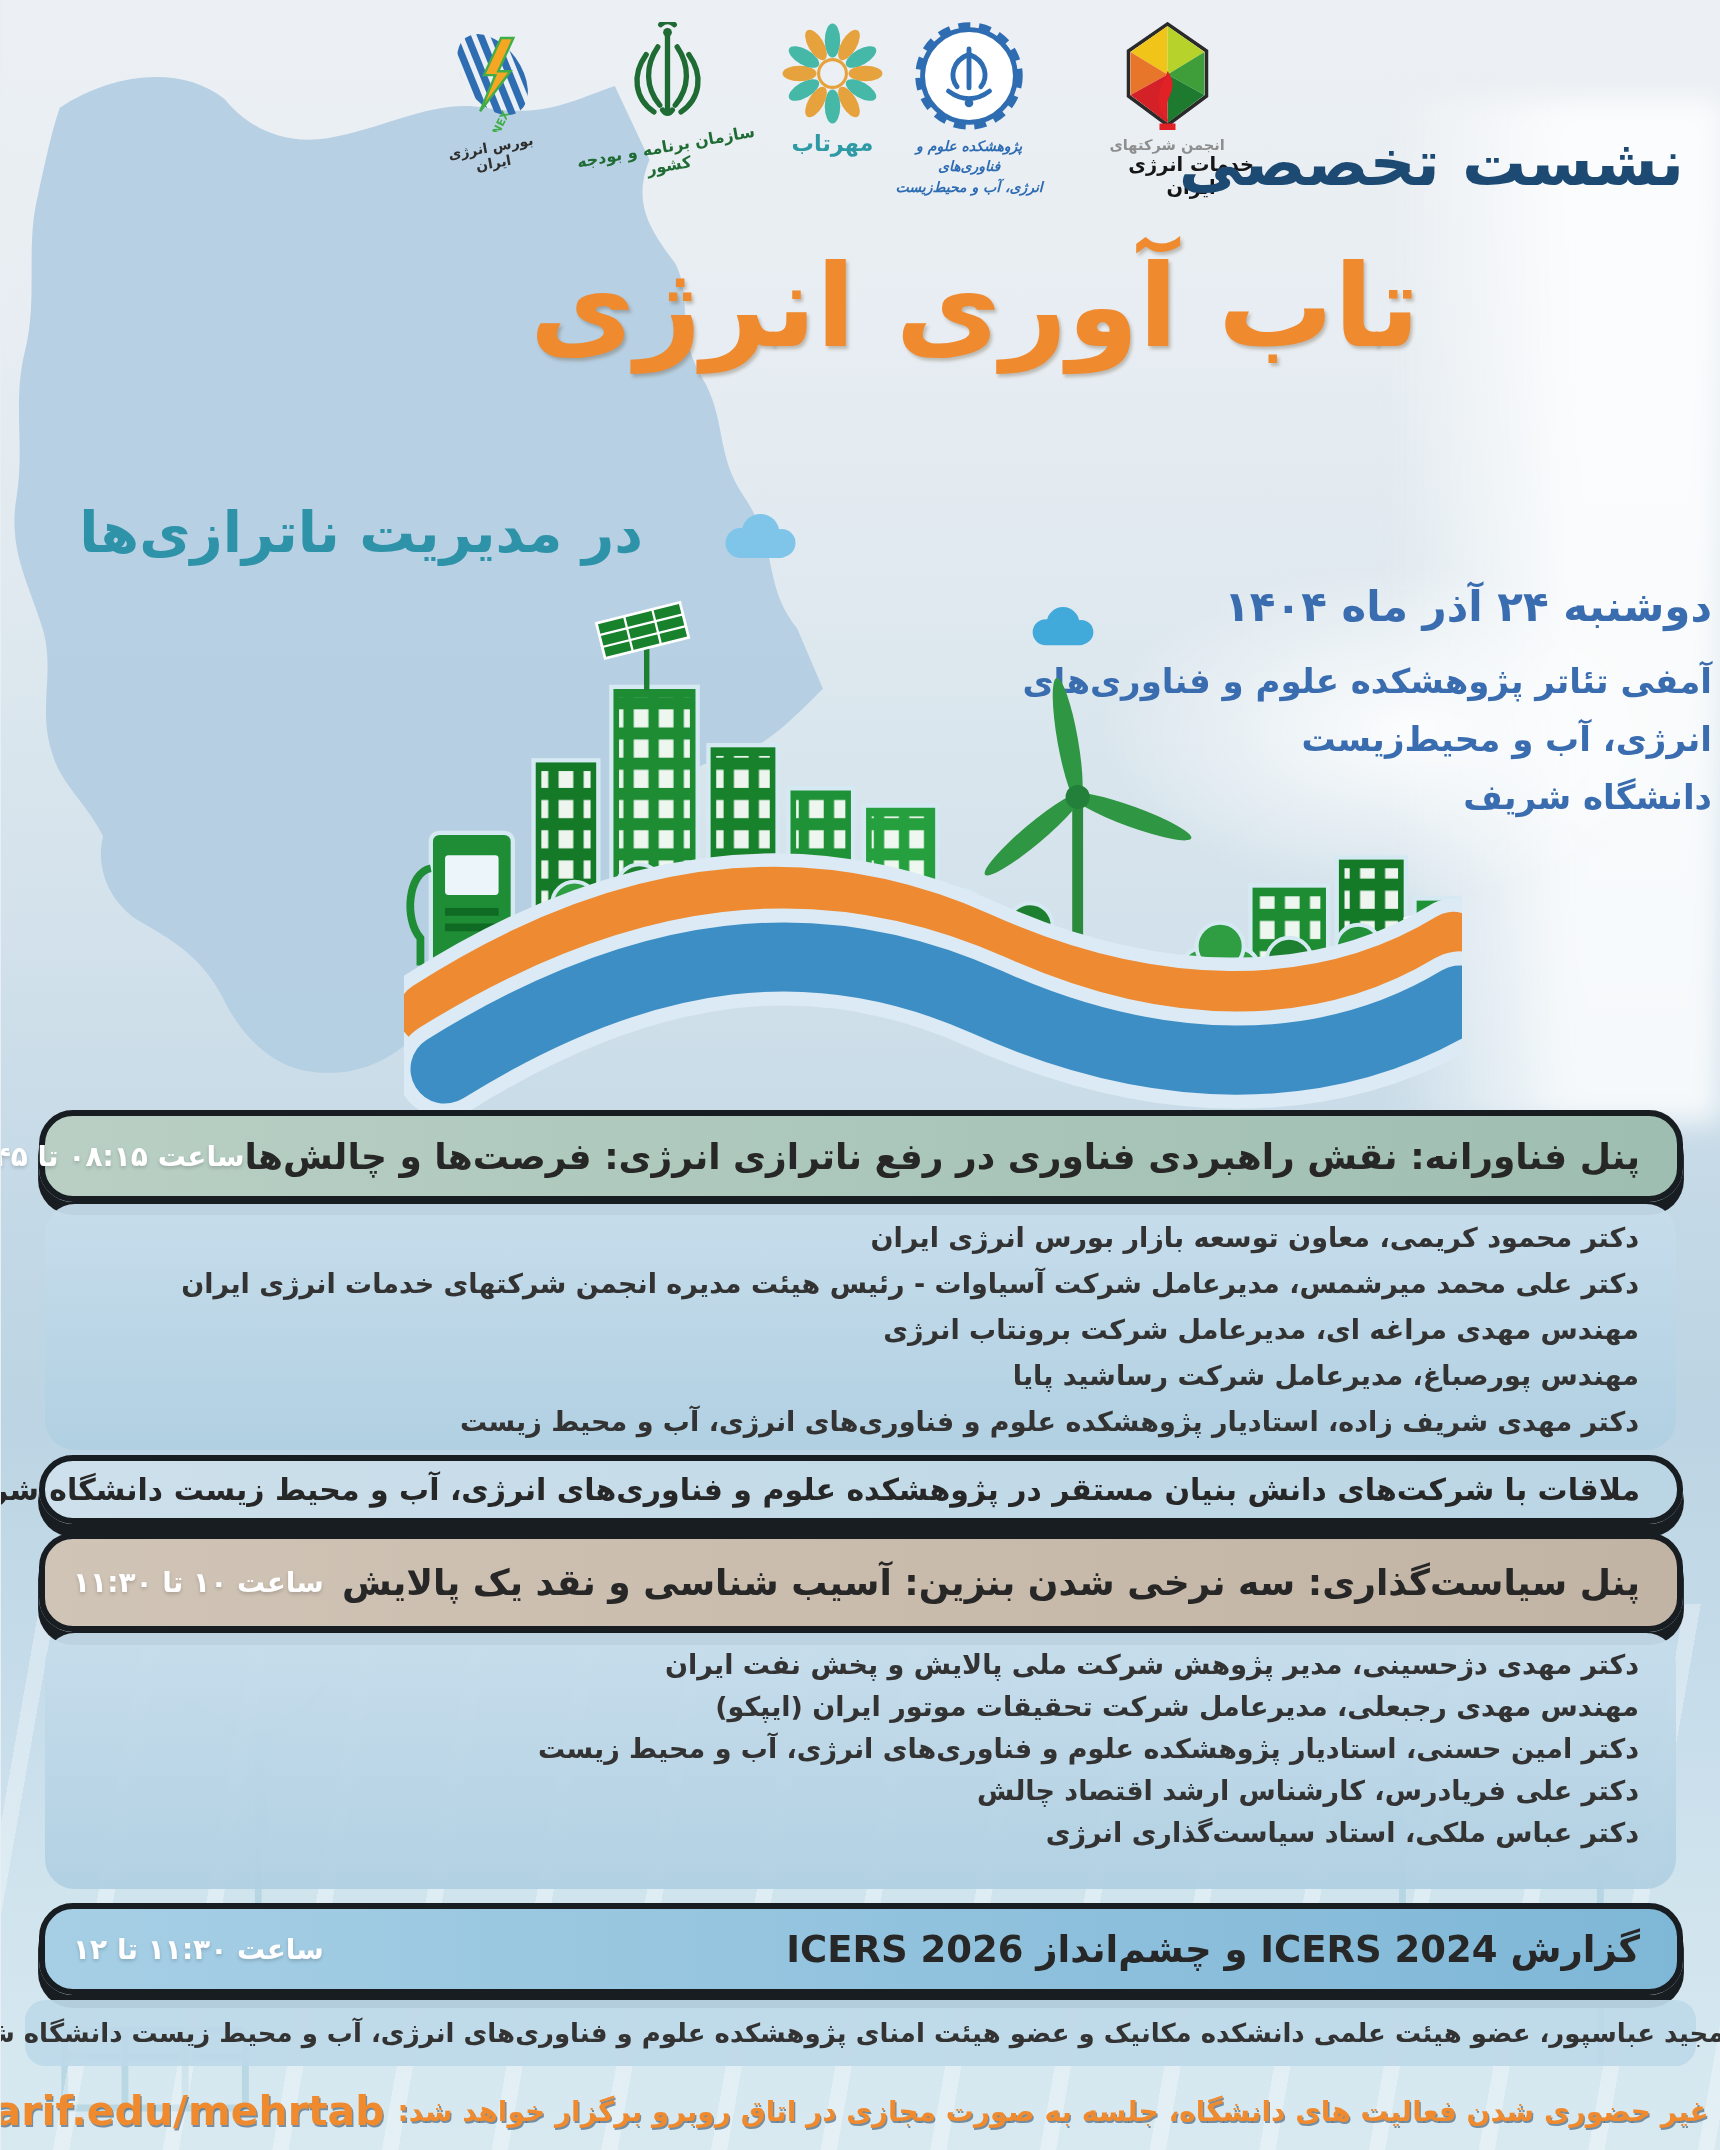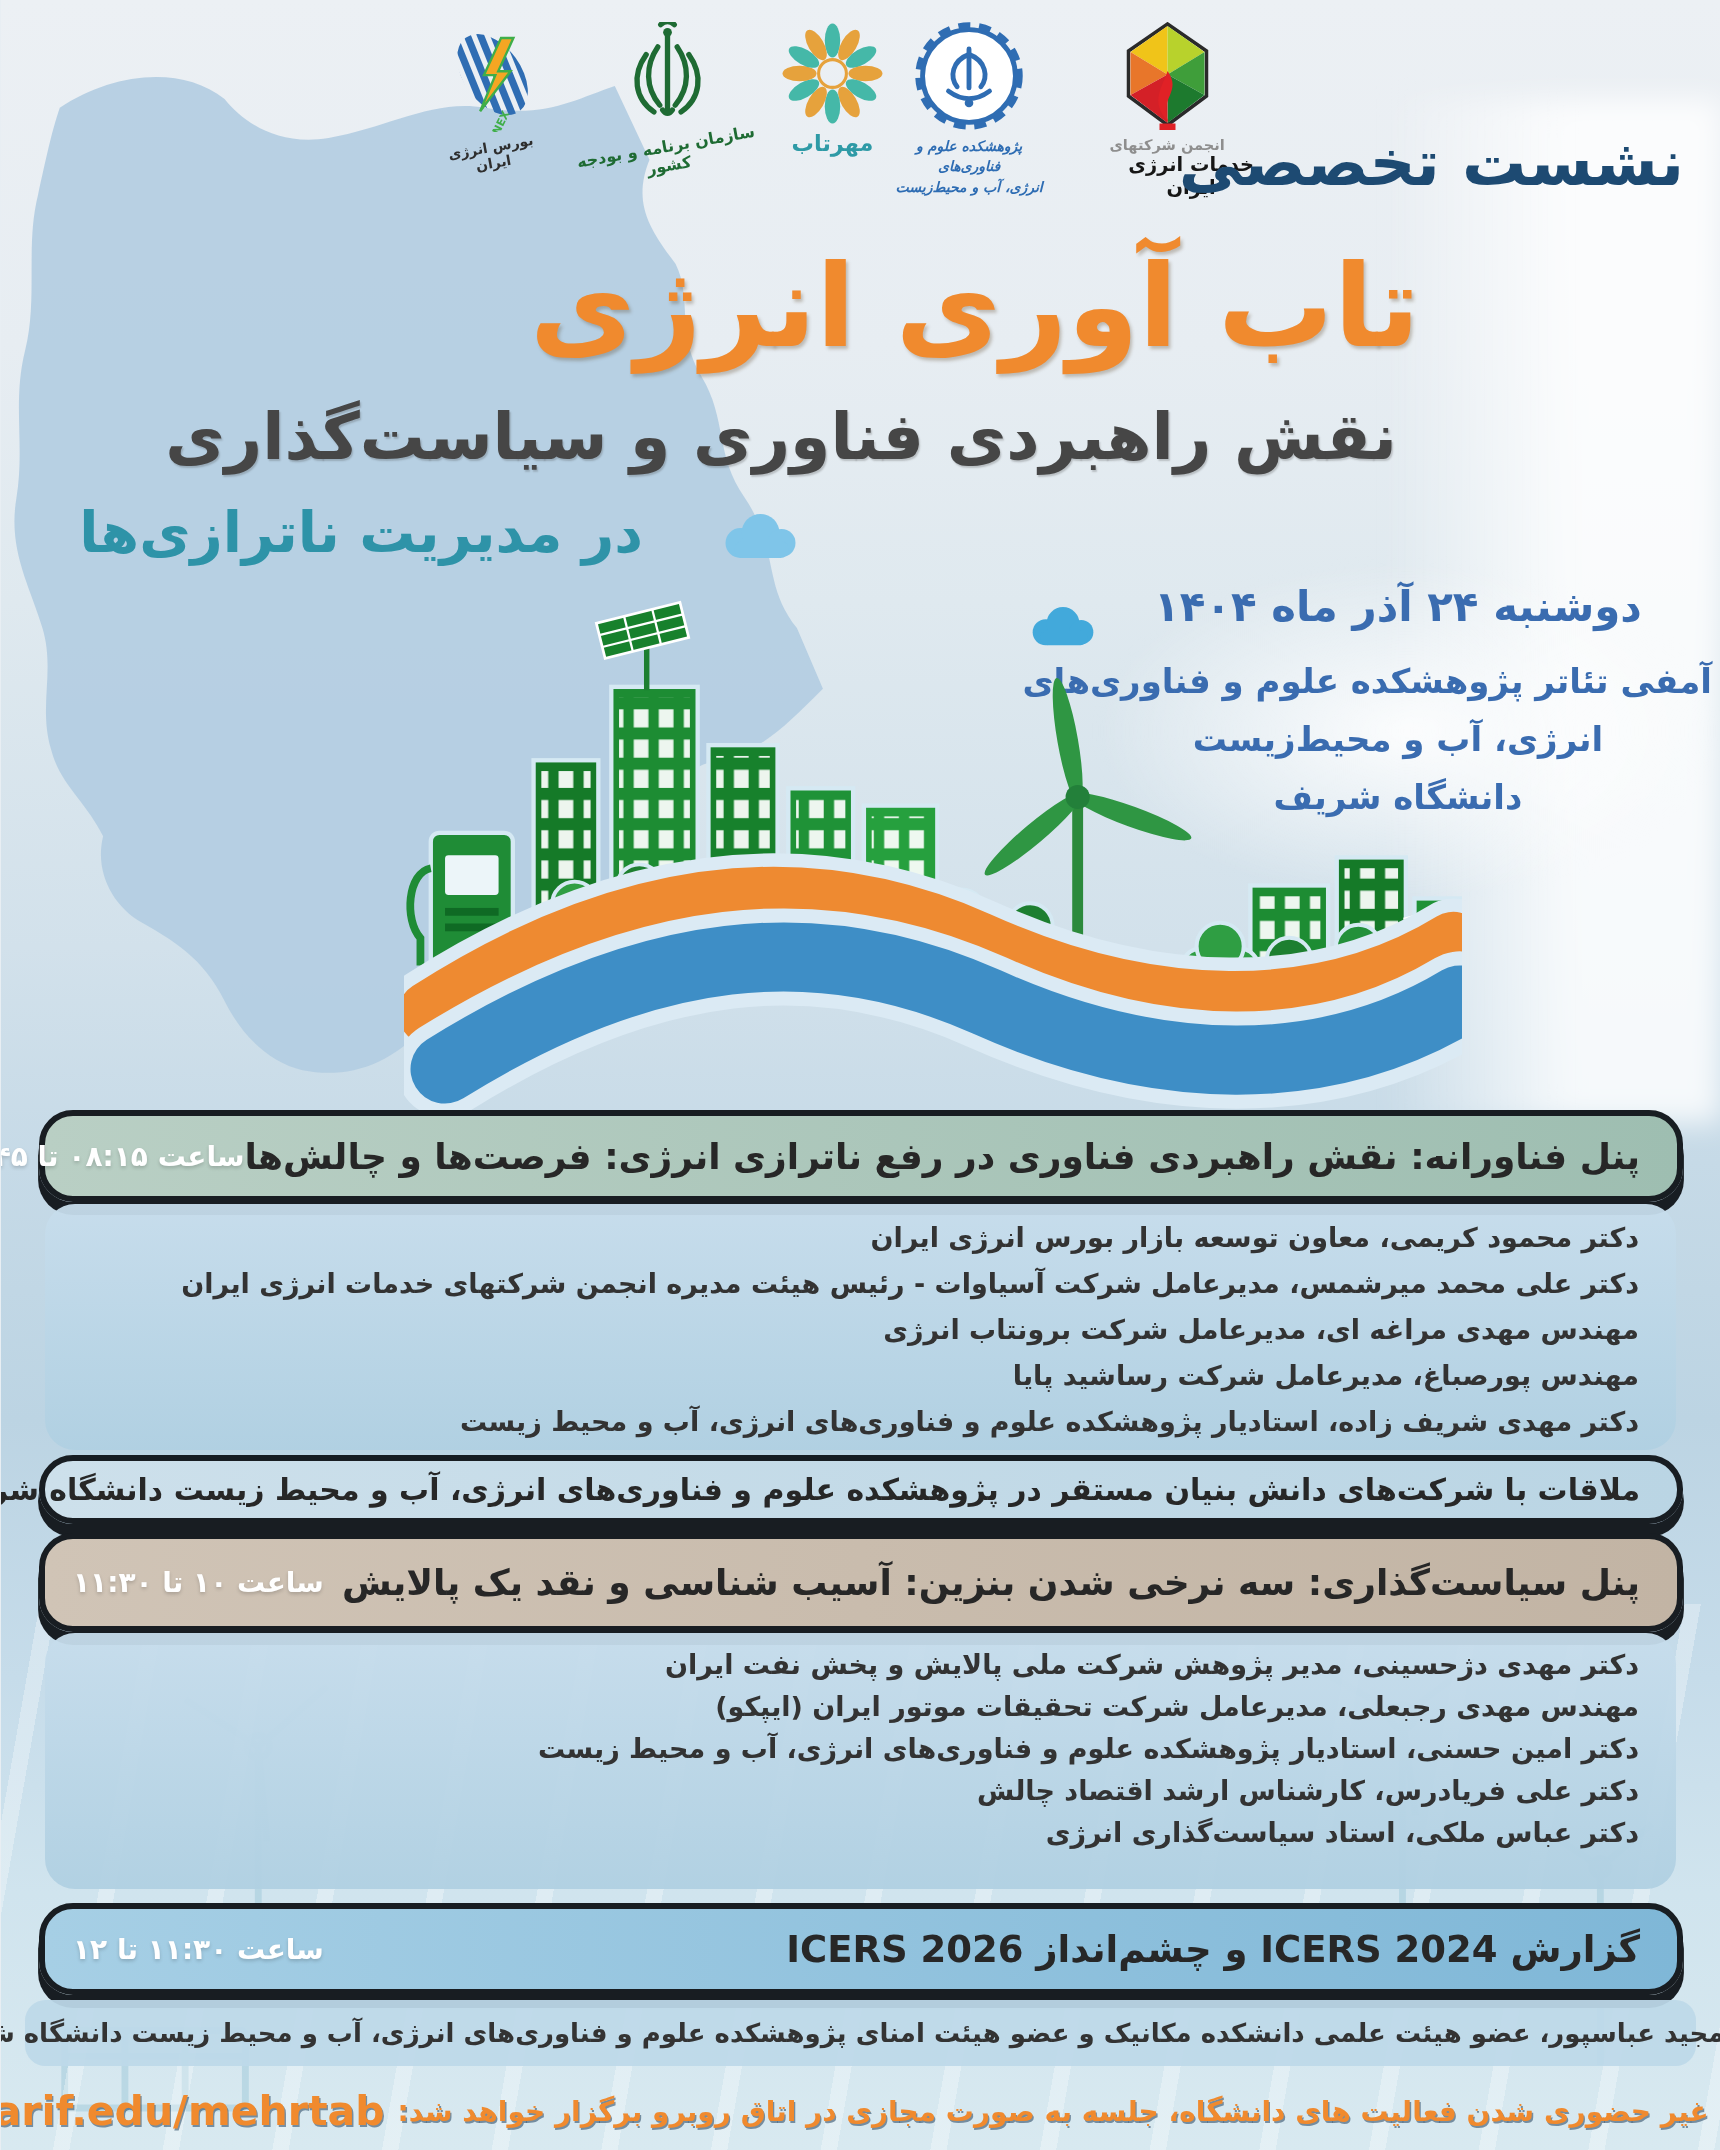--- a/index.html
+++ b/index.html
@@ -57,21 +57,21 @@
   }
   .subtitle {
     left:292px; top:399px; width:1105px; text-align:center;
     font-size:65px; font-weight:bold; color:#464646; white-space:nowrap;
     text-shadow:1.3px 1.7px 1.7px rgba(60,60,60,.25);
   }
   .subtitle2 {
     left:80px; top:500px; width:563px; 
     font-size:56px; font-weight:bold; color:#2e93a8; white-space:nowrap;
   }
-  .event-info { left:1084px; top:582px; width:628px; text-align:center; color:#3a6cb0; font-weight:bold; }
+  .event-info { left:1084px; top:582px; width:628px; color:#3a6cb0; font-weight:bold; }
   .event-info .date  { font-size:42px; margin-bottom:20.6px; white-space:nowrap; }
   .event-info .venue { font-size:34px; line-height:58px; white-space:nowrap; }
 
   
   .city { left:404px; top:553px; width:1058px; height:570px; }
   .cloud1 { left:710px; top:507px; width:101px; height:60px; }
   .cloud2 { left:1019px; top:601px; width:88px; height:52px; }
 
   
   .sessionbox {
@@ -259,21 +259,20 @@
         </g>
         <polygon points="118,28 82,106 106,106 74,182 138,98 112,98 144,28" fill="#f5a623" stroke="#3fae49" stroke-width="5"></polygon>
         <text x="136" y="186" transform="rotate(-64 136 186)" font-size="23" font-weight="bold" fill="#3fae49">IRENEX</text>
       </svg>
       <div class="cap-irenex">بورس انرژی ایران</div>
     </div>
   </div>
 
   <div class="abs session-type">نشست تخصصی</div>
   <h1 class="abs main-title">تاب آوری انرژی</h1>
-  <div class="abs subtitle">نقش راهبردی فناوری و سیاست‌گذاری</div>
   <div class="abs subtitle2">در مدیریت ناترازی‌ها</div>
 
   <div class="abs event-info">
     <div class="date">دوشنبه ۲۴ آذر ماه ۱۴۰۴</div>
     <div class="venue">آمفی تئاتر پژوهشکده علوم و فناوری‌های</div>
     <div class="venue">انرژی، آب و محیط‌زیست</div>
     <div class="venue">دانشگاه شریف</div>
   </div>
 
   <svg class="abs cloud1" viewBox="0 0 100 60" aria-hidden="true">

